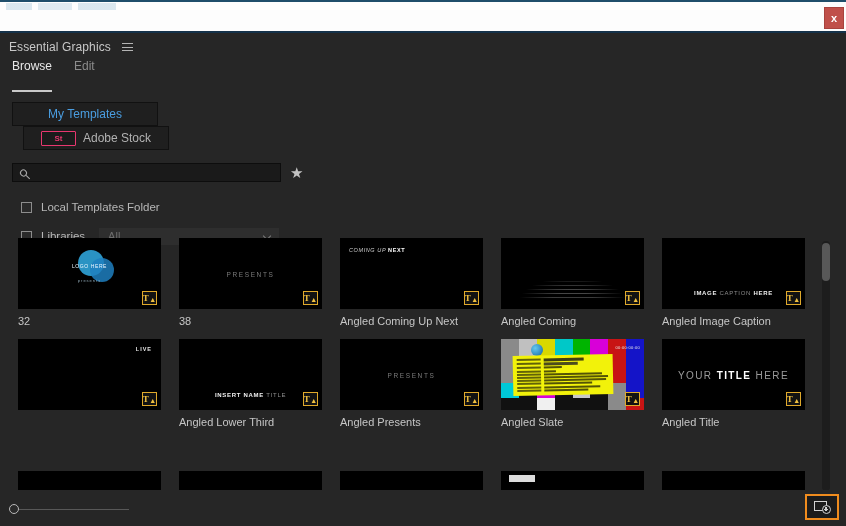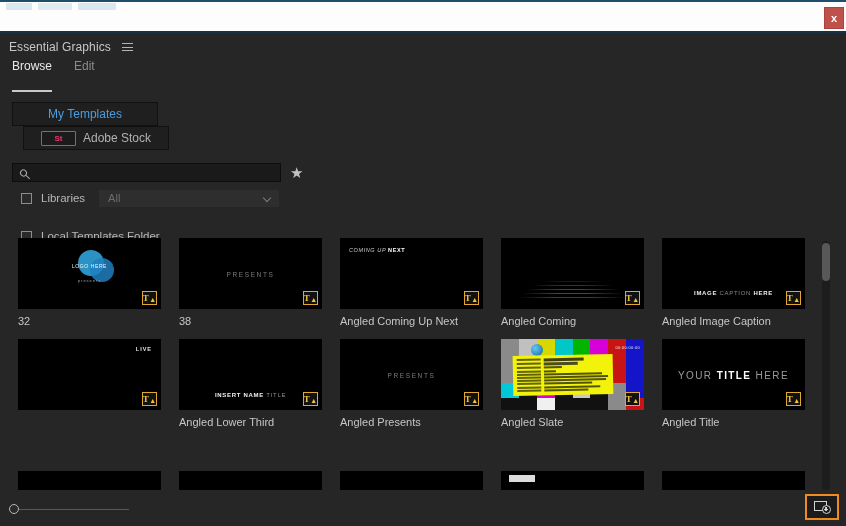--- a/index.html
+++ b/index.html
@@ -429,32 +429,32 @@
   </div>
 
   <div class="search-row">
     <div class="search-box">
       <span class="search-glyph"></span>
       <input class="search-input" type="text" placeholder="" style="">
     </div>
     <span class="star-btn">★</span>
   </div>
 
+  <div class="filter-row first">
+    <span class="cbox"></span>
+    <span class="cbox-label">Local Templates Folder</span>
+  </div>
+
   <div class="filter-row second">
     <span class="cbox"></span>
     <span class="cbox-label">Libraries</span>
     <span class="select">
       <span>All</span>
       <span class="caret"></span>
     </span>
-  </div>
-
-  <div class="filter-row first">
-    <span class="cbox"></span>
-    <span class="cbox-label">Local Templates Folder</span>
   </div>
 
   <div class="grid-wrap">
     <div class="grid">
 
       <div class="cell">
         <div class="thumb">
           <div class="art">
             <span class="logo-circ logo-a"></span>
             <span class="logo-circ logo-b"></span>

